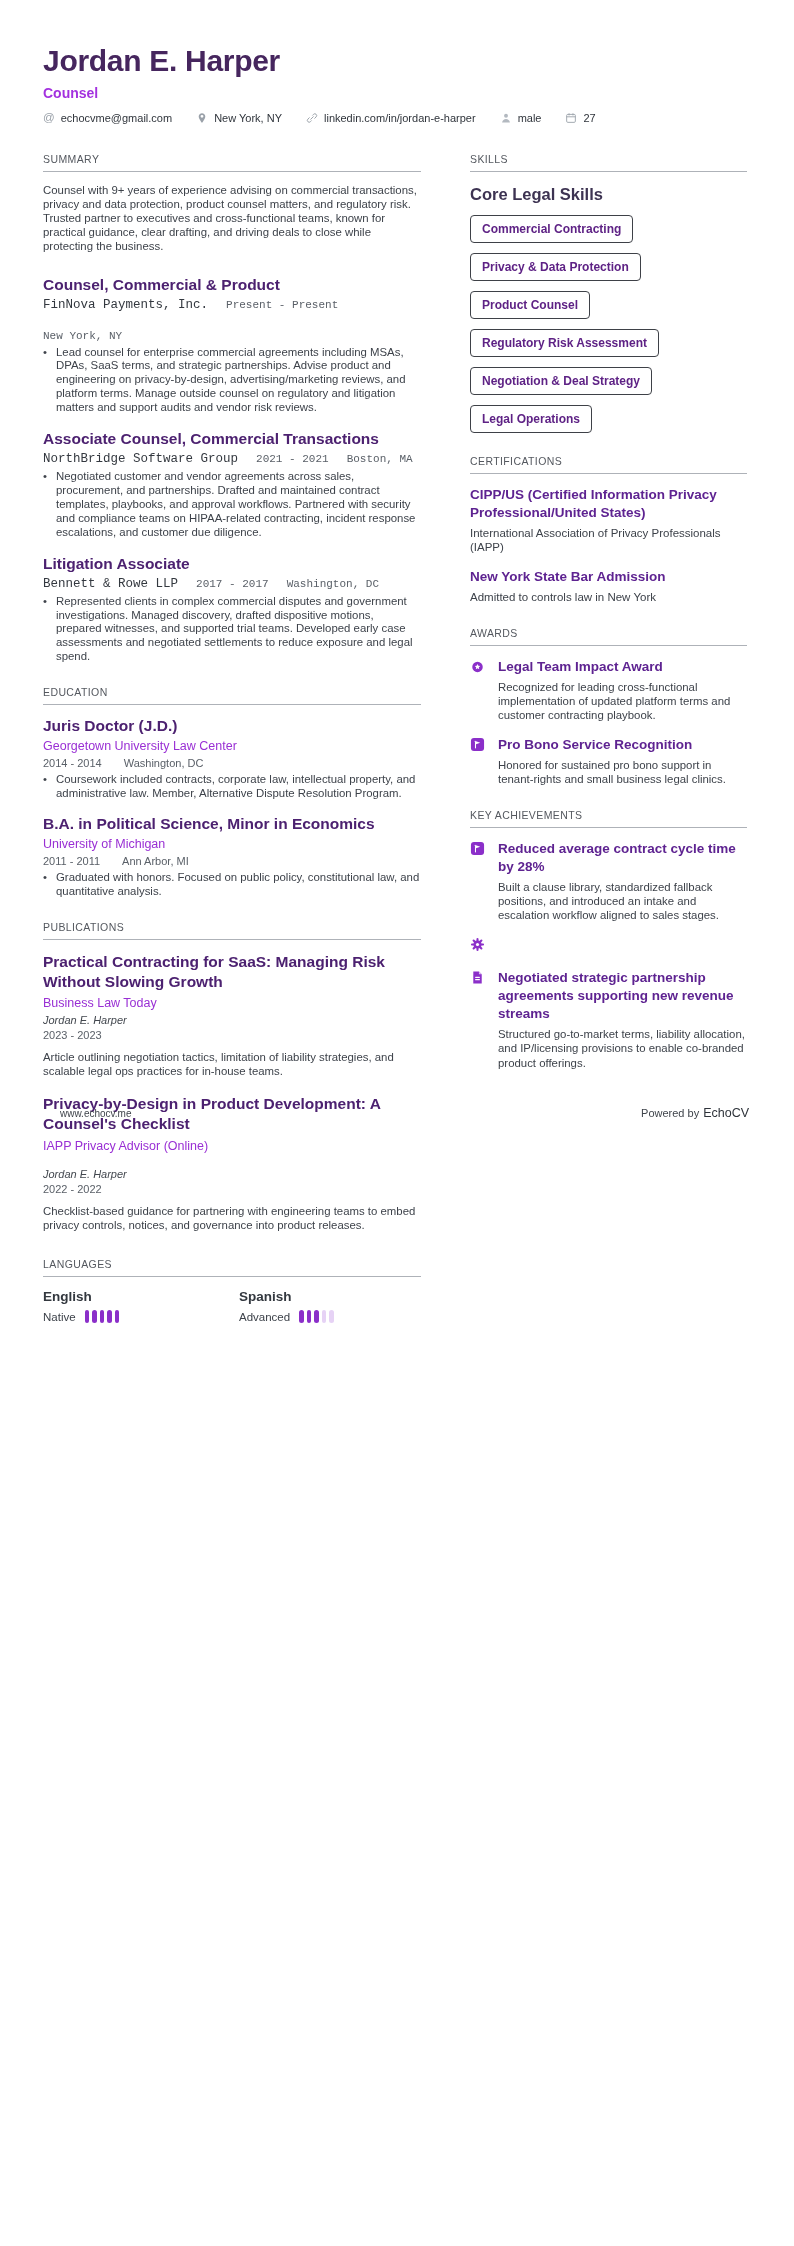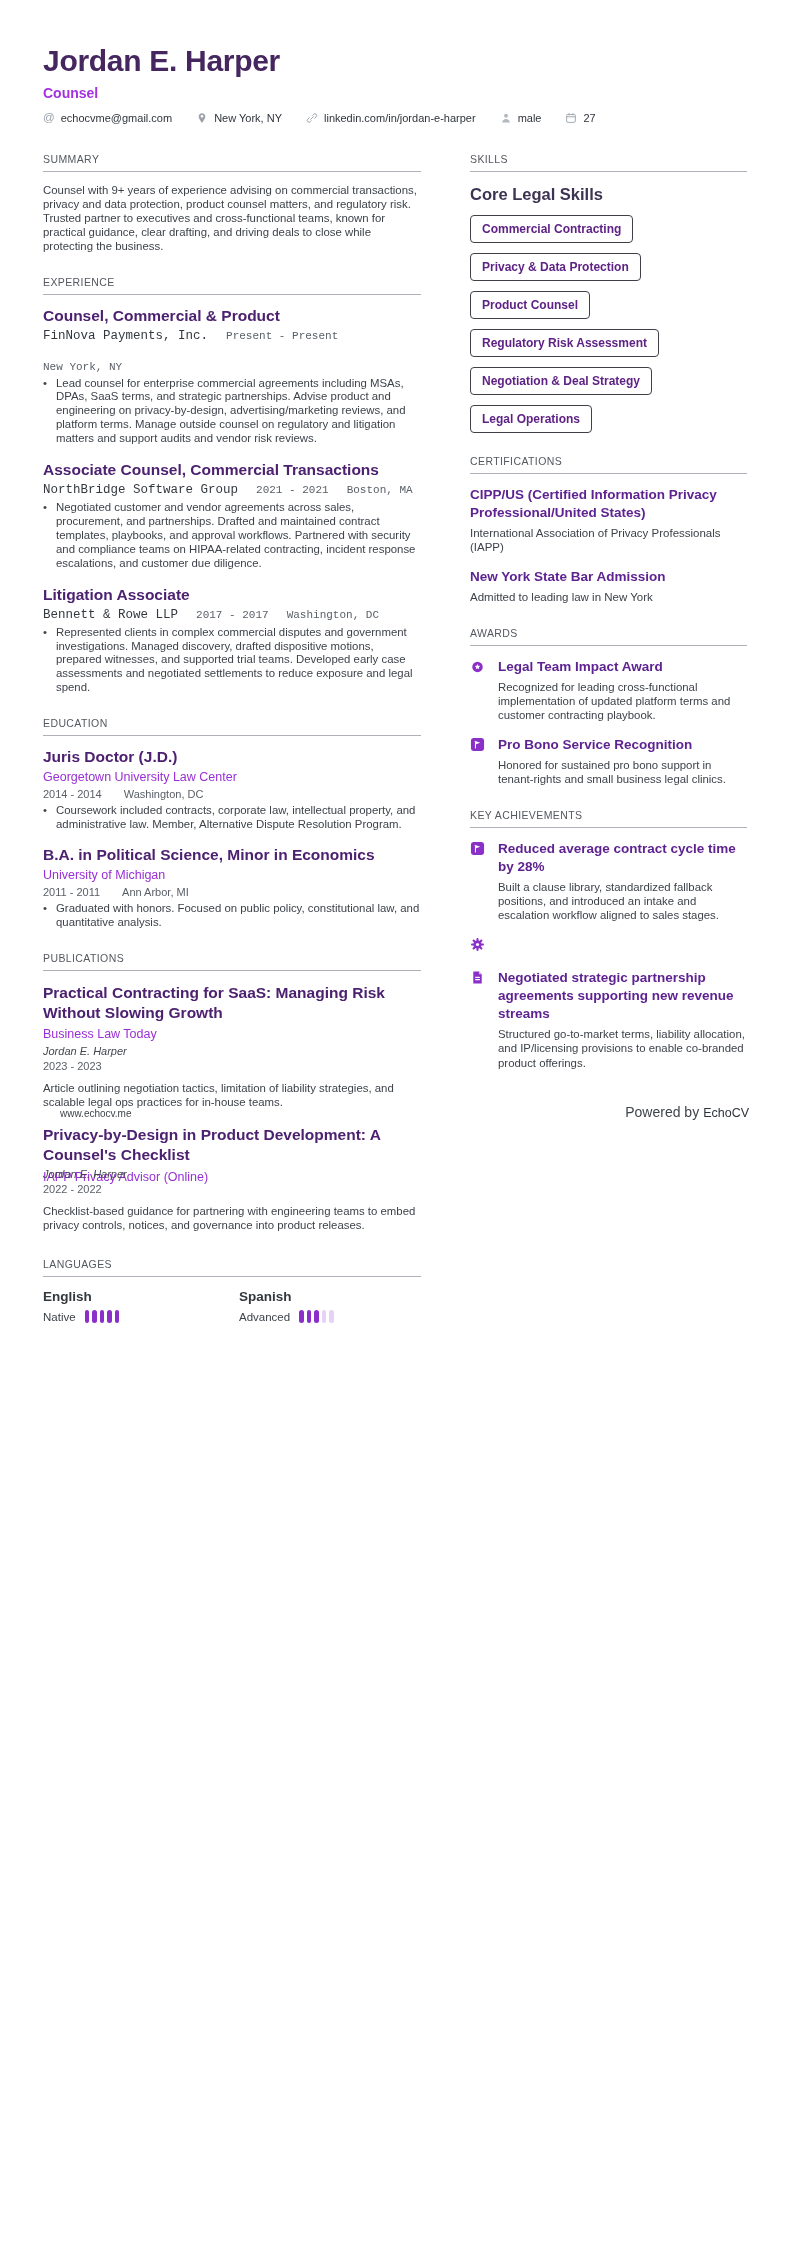--- a/index.html
+++ b/index.html
@@ -64,21 +64,21 @@
   .lang-bars { display:flex; gap:3px; }
   .bar { width:4.5px; height:13px; border-radius:2.5px; background:#e6d2f5; }
   .bar.filled { background:#8b2fc9; }
 
   
   .footer { position:absolute; left:0; right:0; display:flex; justify-content:space-between;
             align-items:baseline; padding:0 45px 0 60px; }
   .footer-1 { top:1103px; }
   .footer-2 { top:2221px; }
   .site { font-size:10px; color:#3f444b; }
-  .powered { font-size:14px; color:#3f444b; }
+  .powered { font-size:11px; color:#3f444b; }
   .brand { font-size:12.5px; font-weight:500; color:#2e333a; margin-left:4px; }
 
   
   .page2 { position:absolute; top:1168px; left:43px; width:378px; }
   .page2 .pub-author { margin-top:0; }
   .page2 .lang-section { margin-top:26px; }
 </style>
 </head>
 <body>
 
@@ -134,21 +134,20 @@
   <div class="cols">
 
     <div class="col-left">
 
       <div class="section">
         <div class="sec-label">SUMMARY</div>
         <div class="summary-text">Counsel with 9+ years of experience advising on commercial transactions, privacy and data protection, product counsel matters, and regulatory risk. Trusted partner to executives and cross-functional teams, known for practical guidance, clear drafting, and driving deals to close while protecting the business.</div>
       </div>
 
       <div class="section">
-        <div class="sec-label">EXPERIENCE</div>
 
         <div class="job">
           <div class="job-title">Counsel, Commercial &amp; Product</div>
           <div class="job-meta">
             <span class="company">FinNova Payments, Inc.</span>
             <span class="meta-muted">Present - Present</span>
             <span class="meta-muted">New York, NY</span>
           </div>
           <div class="bullet">
             <span class="dot">•</span>
@@ -248,21 +247,21 @@
       </div>
 
       <div class="section">
         <div class="sec-label">CERTIFICATIONS</div>
         <div class="cert">
           <div class="cert-name">CIPP/US (Certified Information Privacy Professional/United States)</div>
           <div class="cert-issuer">International Association of Privacy Professionals (IAPP)</div>
         </div>
         <div class="cert">
           <div class="cert-name">New York State Bar Admission</div>
-          <div class="cert-issuer">Admitted to leading law in New York</div>
+          <div class="cert-issuer">Admitted to controls law in New York</div>
         </div>
       </div>
 
       <div class="section">
         <div class="sec-label">AWARDS</div>
 
         <div class="ach">
           <span class="ach-icon">
             <svg viewBox="0 0 16 16" width="15" height="15">
                 <circle cx="8" cy="8.4" r="5.6" fill="#8b2fc9"></circle>

